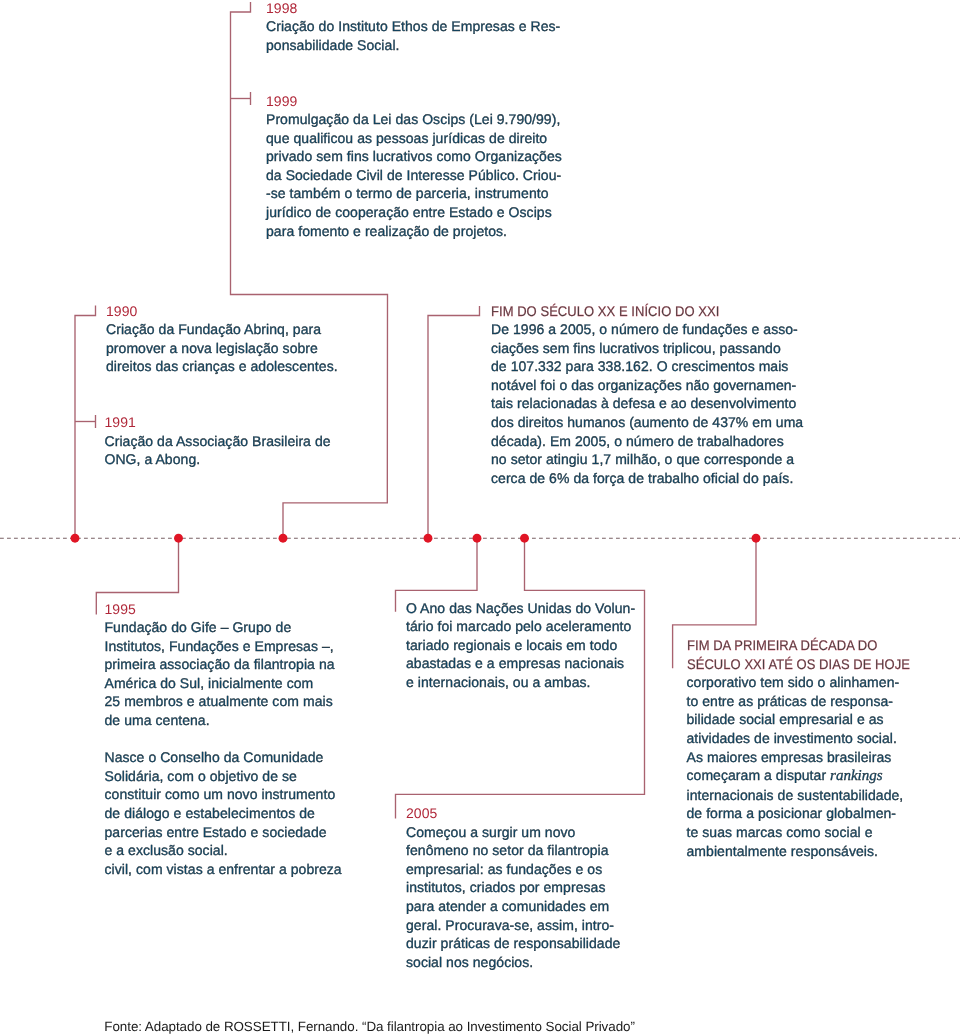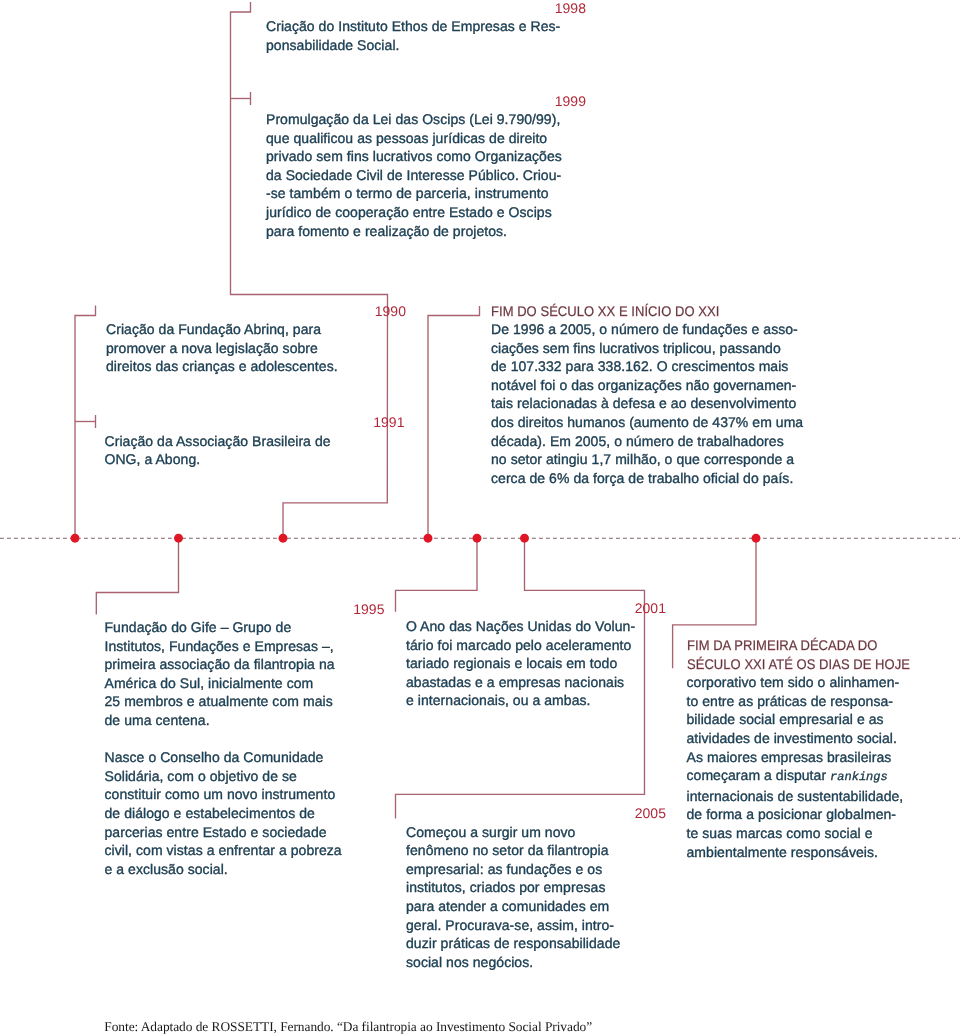--- a/index.html
+++ b/index.html
@@ -1,26 +1,26 @@
 <!DOCTYPE html>
 <html><head>
 <meta charset="utf-8">
 <style>
   html,body{margin:0;padding:0;}
   body{width:960px;height:1034px;background:#ffffff;font-family:"Liberation Sans",sans-serif;overflow:hidden;position:relative;-webkit-font-smoothing:antialiased;text-rendering:geometricPrecision;}
   #stage{position:absolute;left:0;top:0;width:960px;height:1034px;}
   svg#lines{position:absolute;left:0;top:0;width:960px;height:1034px;}
   .blk{position:absolute;font-size:14px;line-height:18.6px;color:#2b2b2b;letter-spacing:0.004em;}
-  .yr{color:#b02739;text-align:right;}
+  .yr{color:#b02739;}
   .hd{color:#404040;-webkit-text-stroke:0.28px #c43c52;}
   .hd .ln{display:block;transform:scaleX(0.928);transform-origin:left center;}
   .bd{color:#0c4a6e;-webkit-text-stroke:0.32px #2b2b2b;}
   .sp{height:18.6px;}
-  .bd i, .ln i{font-family:Liberation Mono, monospace;font-style:italic;font-size:12px;letter-spacing:0;}
-  #footer{position:absolute;font-family:Liberation Serif, serif;font-size:13.4px;color:#1a1a1a;left:104.3px;top:1018.6px;letter-spacing:-0.004em;}
+  .bd i, .ln i{font-family:Liberation Serif, serif;font-style:italic;font-size:15px;letter-spacing:0;}
+  #footer{position:absolute;font-family:Liberation Sans, sans-serif;font-size:13.4px;color:#1a1a1a;left:104.3px;top:1018.6px;letter-spacing:-0.004em;}
 </style>
 </head>
 <body>
 
 <div id="stage">
 <svg id="lines">
   <line x1="0" y1="538.2" x2="960" y2="538.2" stroke="#7a6166" stroke-width="1.15" stroke-dasharray="3.8 3.2"></line>
   <polyline points="250.5,2 250.5,12 230.5,12 230.5,294.5 387.5,294.5 387.3,502.9 283,502.9 283,538.2" fill="none" stroke="#a9626f" stroke-width="1.35"></polyline>
   <polyline points="230.5,98.5 250.5,98.5" fill="none" stroke="#a9626f" stroke-width="1.35"></polyline>
   <polyline points="250.5,92 250.5,105" fill="none" stroke="#a9626f" stroke-width="1.35"></polyline>
@@ -100,26 +100,25 @@
         <div class="ln">25 membros e atualmente com mais</div>
         <div class="ln">de uma centena.</div>
       </div>
   <div class="sp"></div>
   <div class="bd">
         <div class="ln">Nasce o Conselho da Comunidade</div>
         <div class="ln">Solidária, com o objetivo de se</div>
         <div class="ln">constituir como um novo instrumento</div>
         <div class="ln">de diálogo e estabelecimentos de</div>
         <div class="ln">parcerias entre Estado e sociedade</div>
+        <div class="ln">e a exclusão social.</div>
         <div class="ln">civil, com vistas a enfrentar a pobreza</div>
-        <div class="ln">e a exclusão social.</div>
       </div>
 </div>
 <div class="blk" style="left:406px;top:598.5px;width:260px">
-  <div class="yr">2001</div>
   <div class="bd">
         <div class="ln">O Ano das Nações Unidas do Volun-</div>
         <div class="ln">tário foi marcado pelo aceleramento</div>
         <div class="ln">tariado regionais e locais em todo</div>
         <div class="ln">abastadas e a empresas nacionais</div>
         <div class="ln">e internacionais, ou a ambas.</div>
       </div>
 </div>
 <div class="blk" style="left:406px;top:804px;width:260px">
   <div class="yr">2005</div>

